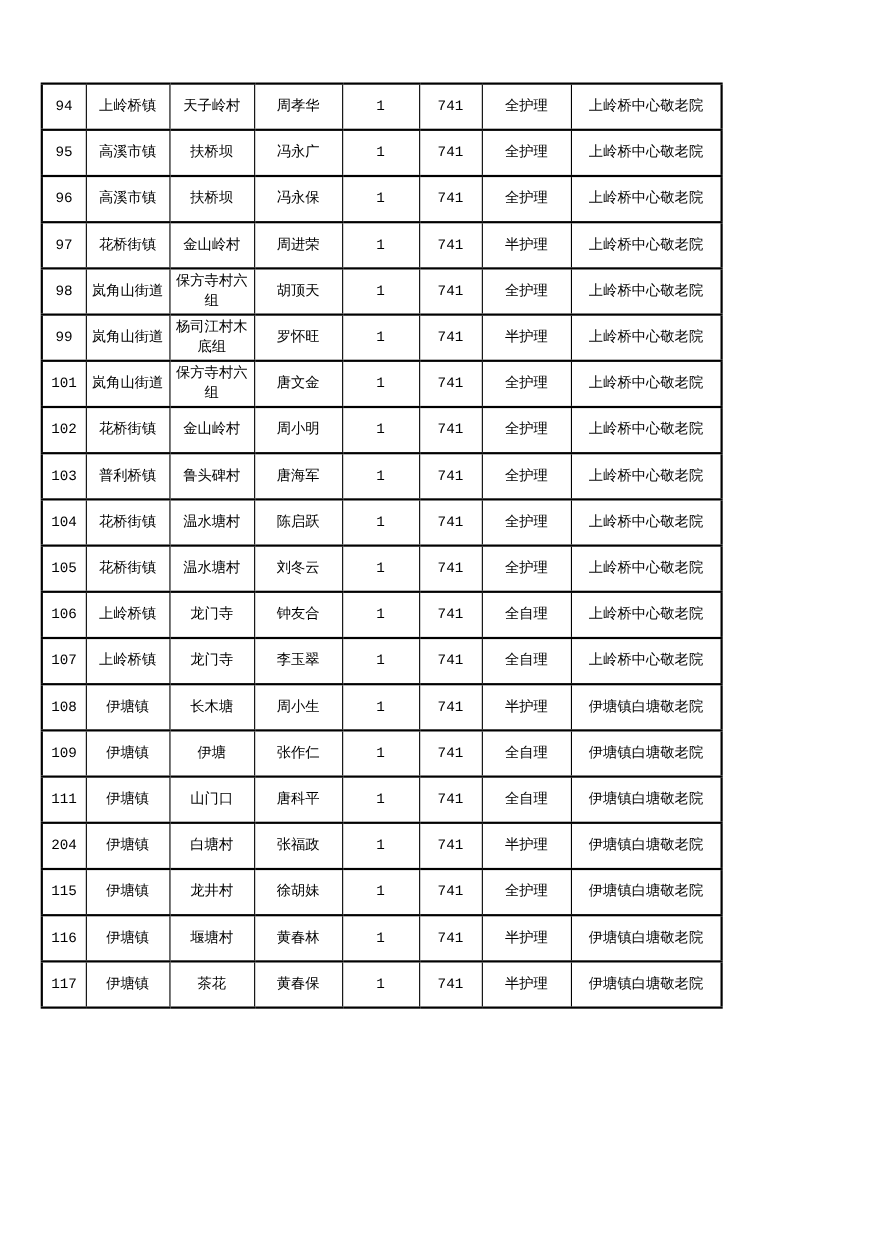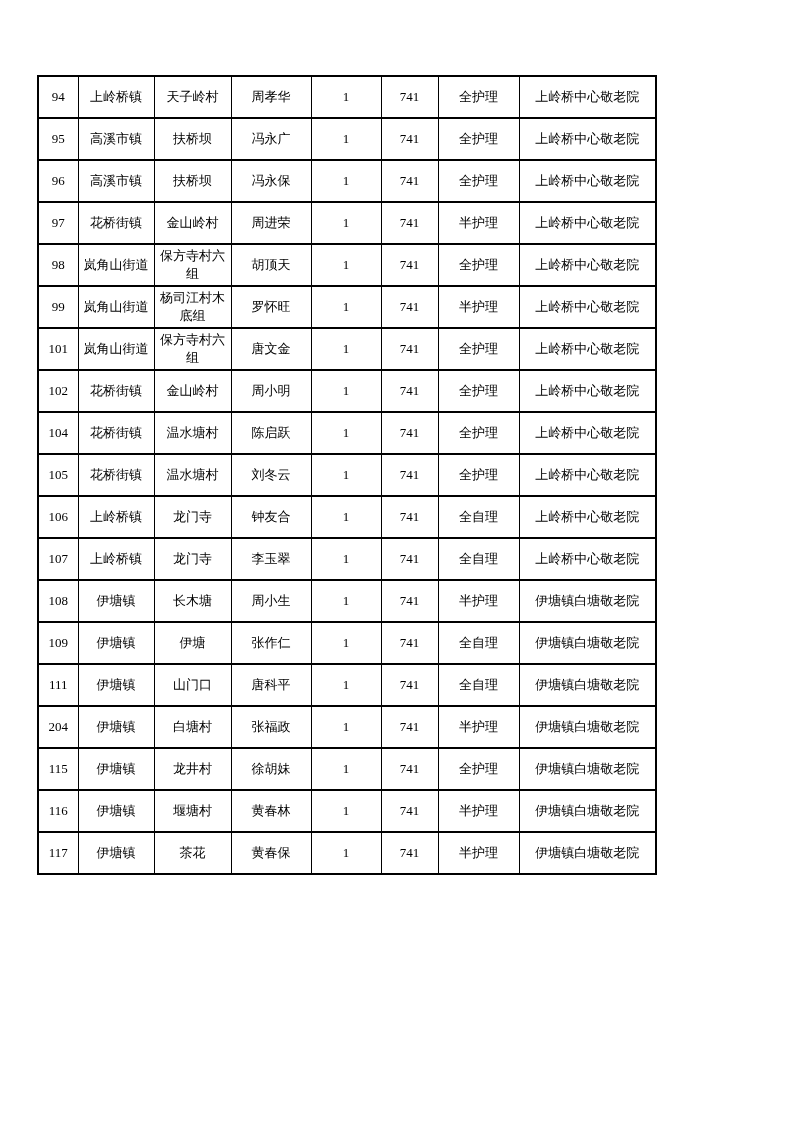--- a/index.html
+++ b/index.html
@@ -6,21 +6,21 @@
     margin: 0;
     padding: 0;
     background: #ffffff;
   }
   .page {
     position: relative;
     width: 793px;
     height: 939px;
     background: #ffffff;
     color: #000000;
-    font-family: Liberation Serif, serif;
+    font-family: Liberation Mono, monospace;
     overflow: hidden;
   }
   table.roster {
     position: absolute;
     left: 37px;
     top: 75px;
     width: 618px;
     border-collapse: collapse;
     table-layout: fixed;
     border: 2px solid #000000;
@@ -155,20 +155,30 @@
     <td>102</td>
     <td>花桥街镇</td>
     <td>金山岭村</td>
     <td>周小明</td>
     <td>1</td>
     <td>741</td>
     <td>全护理</td>
     <td>上岭桥中心敬老院</td>
   </tr>
 
+  <tr>
+    <td>103</td>
+    <td>普利桥镇</td>
+    <td>鲁头碑村</td>
+    <td>唐海军</td>
+    <td>1</td>
+    <td>741</td>
+    <td>全护理</td>
+    <td>上岭桥中心敬老院</td>
+  </tr>
 
   <tr>
     <td>104</td>
     <td>花桥街镇</td>
     <td>温水塘村</td>
     <td>陈启跃</td>
     <td>1</td>
     <td>741</td>
     <td>全护理</td>
     <td>上岭桥中心敬老院</td>

